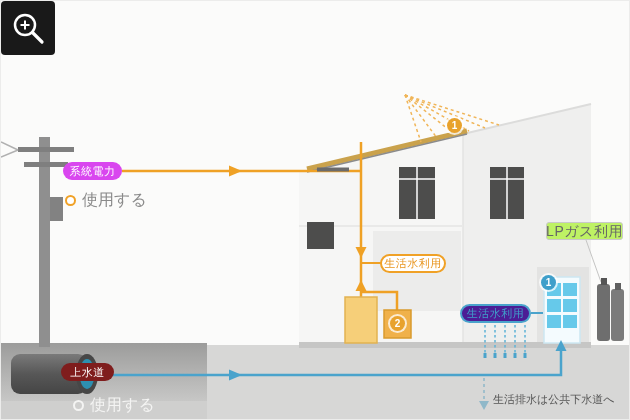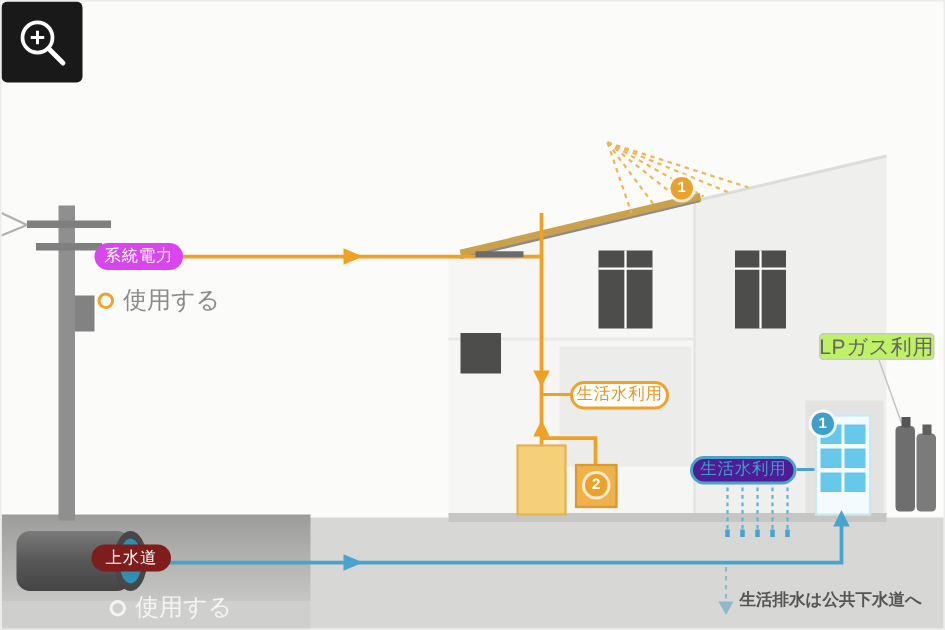--- a/index.html
+++ b/index.html
@@ -197,15 +197,15 @@
 
   <div class="pill pill-blue-outline" style="left:459px;top:303px;width:71px;height:19px;">生活水利用</div>
 
   <div class="pill pill-blue-solid" style="left:60px;top:362px;width:53px;height:18px;">上水道</div>
 
   <div class="use-row use-white" style="left:72px;top:394px;">
     <span class="dot"></span>
     <span>使用する</span>
   </div>
 
-  <div class="note" style="left:492px;top:391px;font-weight:bold;">生活排水は公共下水道へ</div>
+  <div class="note" style="left:492px;top:391px;">生活排水は公共下水道へ</div>
 
 </div>
 
 </body></html>

